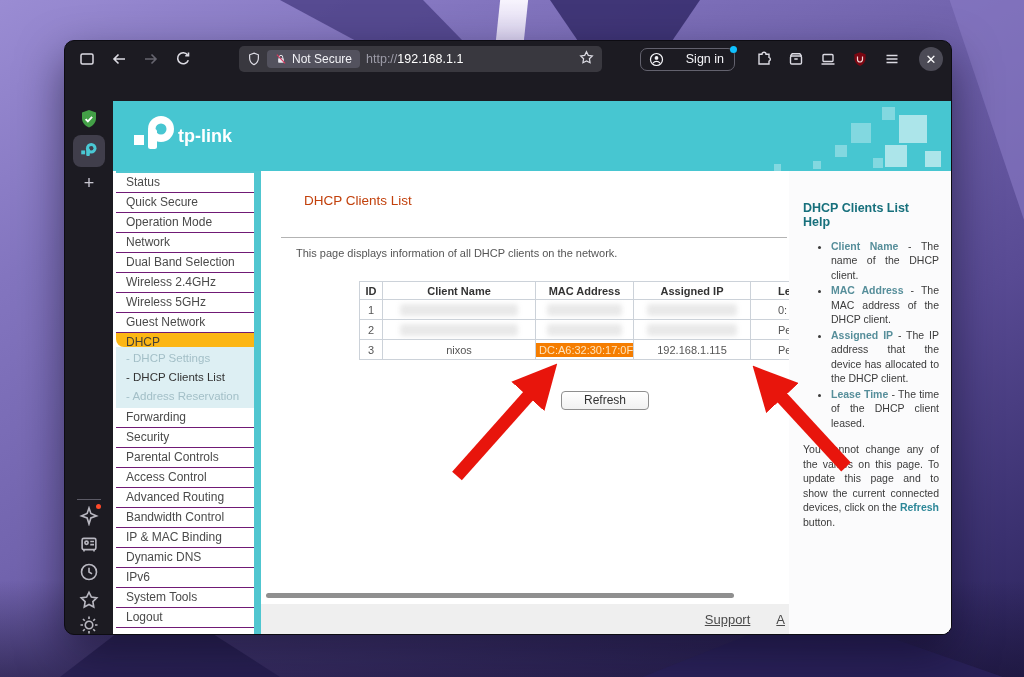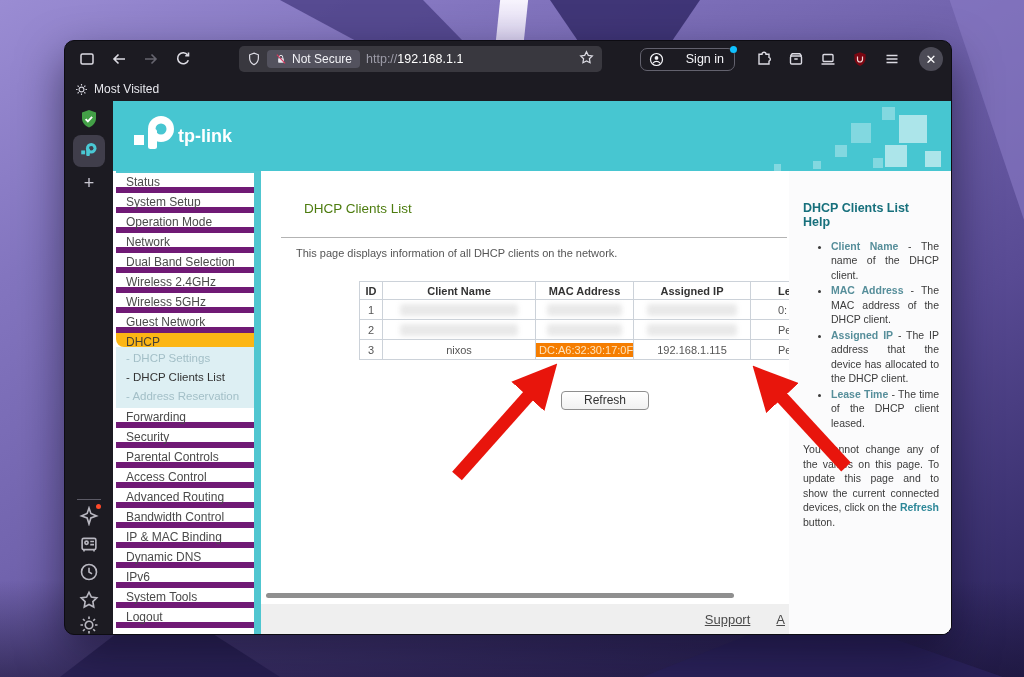--- a/index.html
+++ b/index.html
@@ -52,29 +52,29 @@
   
   .pagearea { flex:1; background:#fff; display:flex; flex-direction:column; position:relative; overflow:hidden; }
   .siteheader { height:70px; background:#47c6d1; position:relative; flex:none; }
   .logo { position:absolute; left:16px; top:13px; }
   .mosaic { position:absolute; background:rgba(255,255,255,.32); }
   .mosaic.lt { background:rgba(255,255,255,.55); }
   .sitebody { flex:1; display:flex; position:relative; background:#fff; overflow:hidden; }
 
   .menucol { width:141px; flex:none; padding-left:3px; }
   .menu { border-top:2px solid #50c6d0; }
-  .mi { height:20px; line-height:19px; padding-left:10px; font-size:12px; color:#4a4a4a; border-bottom:6px solid #701a75; background:#fff; cursor:pointer; }
+  .mi { height:20px; line-height:19px; padding-left:10px; font-size:12px; color:#4a4a4a; border-bottom:1px solid #701a75; background:#fff; cursor:pointer; }
   .mi.active { background:#fcb614; border-bottom:none; border-bottom-left-radius:8px; color:#474133; height:14px; }
   .submenu { background:#ddeff3; padding:2px 0; }
   .smi { height:19px; line-height:19px; padding-left:10px; font-size:11.5px; color:#333; cursor:pointer; }
   .smi.dim { color:#a3bfc7; }
   .menudivider { width:7px; background:#50c6d0; flex:none; }
 
   .maincol { width:528px; flex:none; position:relative; overflow:hidden; background:#fff; }
-  .ptitle { position:absolute; left:43px; top:30px; font-size:13.5px; color:#4d7c0f; }
+  .ptitle { position:absolute; left:43px; top:22px; font-size:13.5px; color:#c2410c; }
   .phr { position:absolute; left:20px; top:66px; width:506px; border-top:1px solid #b3b3b3; }
   .pdesc { position:absolute; left:35px; top:76px; font-size:11px; color:#555; }
   table.clients { position:absolute; left:98px; top:110px; border-collapse:collapse; table-layout:fixed; width:491px; }
   .clients th, .clients td { border:1px solid #ccd2d9; font-size:11px; height:20px; text-align:center; color:#555; overflow:hidden; white-space:nowrap; }
   .clients th { font-weight:bold; color:#333; height:18px; }
   .clients td.lease, .clients th.lease { text-align:left; padding-left:27px; }
   .blur { width:78%; height:12px; margin:0 auto; background:#e9e9e9; border-radius:3px; filter:blur(2.5px); }
   .machl { background:#f57d00; color:#ffe3ba; padding:1px 3px; }
   .refresh { position:absolute; left:300px; top:220px; width:88px; height:19px; background:linear-gradient(#fff,#f1f1f1); border:1px solid #8f8f8f; border-radius:4px; font-size:12px; color:#333; text-align:center; line-height:17px; cursor:pointer; }
   .hscroll { position:absolute; left:5px; top:422px; width:468px; height:5px; background:#8f8f8f; border-radius:3px; }
@@ -181,27 +181,20 @@
       </div>
       <div class="tbtn">
         <svg viewBox="0 0 16 16" stroke="currentColor" stroke-width="1.5">
             <path d="M2.5 4.5h11M2.5 8h11M2.5 11.5h11"></path>
           </svg>
       </div>
       <div class="closebtn">✕</div>
     </div>
   </div>
 
-  <div class="bookmarks">
-    <svg viewBox="0 0 16 16" fill="none" stroke="currentColor" stroke-width="1.4">
-        <circle cx="8" cy="8" r="3"></circle>
-        <path d="M8 1.2v2M8 12.8v2M1.2 8h2M12.8 8h2M3.2 3.2l1.4 1.4M11.4 11.4l1.4 1.4M12.8 3.2l-1.4 1.4M4.6 11.4 3.2 12.8"></path>
-      </svg>
-    <span>Most Visited</span>
-  </div>
 
   <div class="content">
 
     <div class="tabstrip">
       <span class="ts-ic" style="top:8px">
         <svg viewBox="0 0 16 16">
             <path d="M8 .8l5.6 2v4.4c0 3.6-2.3 6.2-5.6 7.6C4.7 13.4 2.4 10.8 2.4 7.2V2.8z" fill="#43a047"></path>
             <path d="M5.3 8.1l1.8 1.8 3.4-3.6" fill="none" stroke="#fff" stroke-width="1.5"></path>
           </svg>
       </span>
@@ -265,21 +258,21 @@
         <div class="mosaic" style="right:68px;top:57px;width:10px;height:10px"></div>
         <div class="mosaic" style="right:130px;top:60px;width:8px;height:8px"></div>
         <div class="mosaic" style="right:170px;top:63px;width:7px;height:7px"></div>
       </div>
 
       <div class="sitebody">
 
         <div class="menucol">
           <div class="menu">
             <div class="mi">Status</div>
-            <div class="mi">System Setup</div>
+            <div class="mi">Quick Secure</div>
             <div class="mi">Operation Mode</div>
             <div class="mi">Network</div>
             <div class="mi">Dual Band Selection</div>
             <div class="mi">Wireless 2.4GHz</div>
             <div class="mi">Wireless 5GHz</div>
             <div class="mi">Guest Network</div>
             <div class="mi active">DHCP</div>
             <div class="submenu">
               <div class="smi dim">- DHCP Settings</div>
               <div class="smi">- DHCP Clients List</div>

